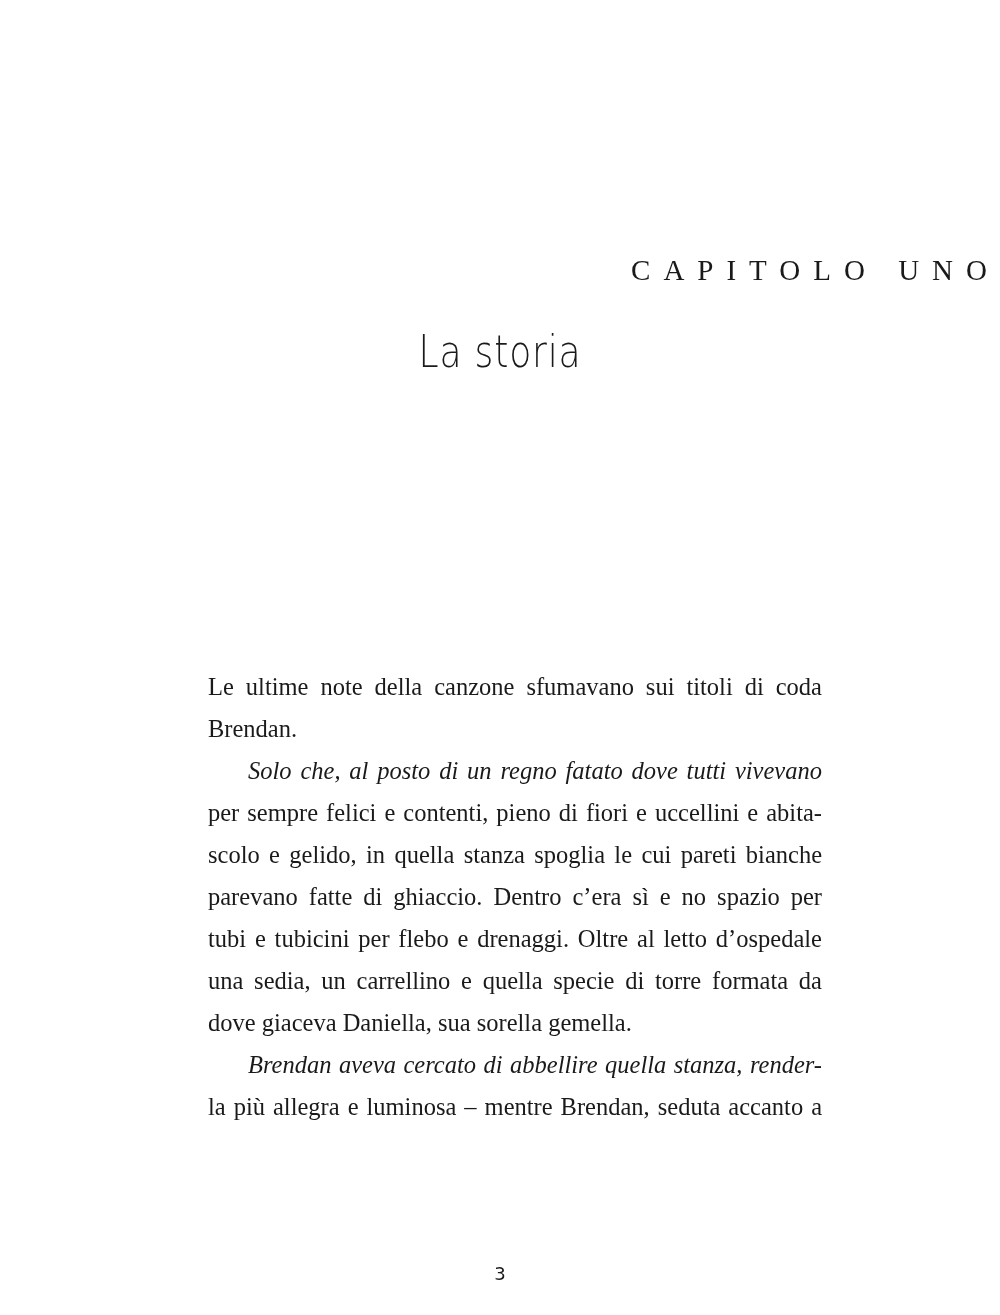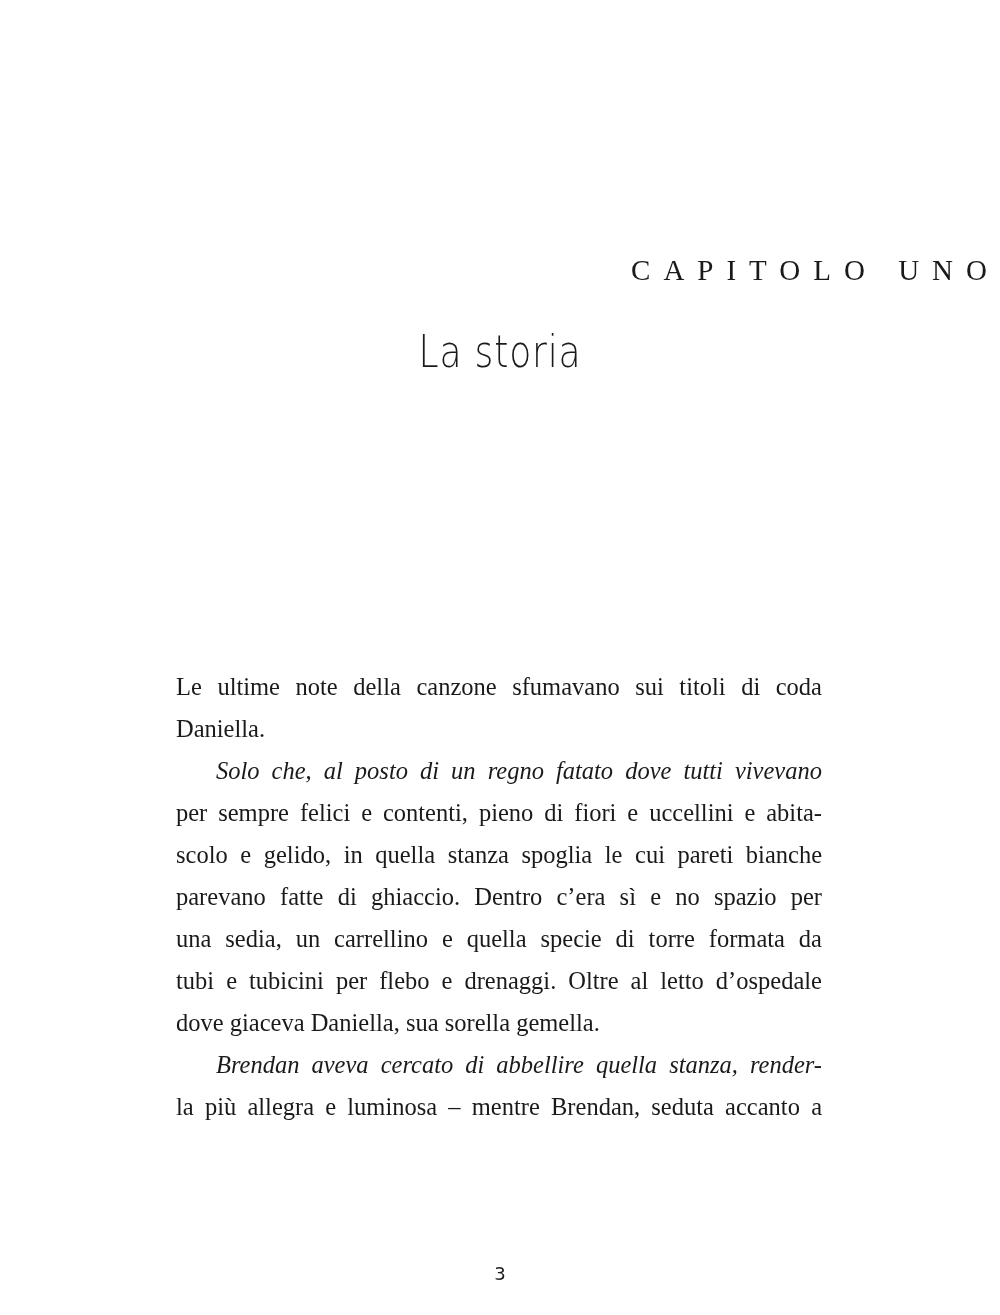--- a/index.html
+++ b/index.html
@@ -56,20 +56,21 @@
     .body-text p {
       margin: 0;
       text-align: justify;
     }
     .body-text .line {
       display: block;
       text-align: justify;
       text-align-last: justify;
       white-space: nowrap;
       height: 42px;
+      margin-left: 32px;
     }
     .body-text .line.last {
       text-align-last: left;
     }
     .body-text .line.indent {
       padding-left: 40px;
       font-style: italic;
     }
     .page-number {
       position: absolute;
@@ -85,29 +86,29 @@
   </style>
 </head>
 <body>
 
 <div class="chapter-label">CAPITOLO UNO</div>
 <div class="chapter-title">La storia</div>
 
 <div class="body-text">
   <p>
     <span class="line">Le ultime note della canzone sfumavano sui titoli di coda</span>
-    <span class="line last">Daniella.</span>
+    <span class="line last">Brendan.</span>
   </p>
   <p>
     <span class="line indent">Solo che, al posto di un regno fatato dove tutti vivevano</span>
     <span class="line">per sempre felici e contenti, pieno di fiori e uccellini e abita-</span>
     <span class="line">scolo e gelido, in quella stanza spoglia le cui pareti bianche</span>
     <span class="line">parevano fatte di ghiaccio. Dentro c’era sì e no spazio per</span>
+    <span class="line">tubi e tubicini per flebo e drenaggi. Oltre al letto d’ospedale</span>
     <span class="line">una sedia, un carrellino e quella specie di torre formata da</span>
-    <span class="line">tubi e tubicini per flebo e drenaggi. Oltre al letto d’ospedale</span>
     <span class="line last">dove giaceva Daniella, sua sorella gemella.</span>
   </p>
   <p>
     <span class="line indent">Brendan aveva cercato di abbellire quella stanza, render-</span>
     <span class="line">la più allegra e luminosa – mentre Brendan, seduta accanto a</span>
   </p>
 </div>
 
 <div class="page-number">3</div>
 

